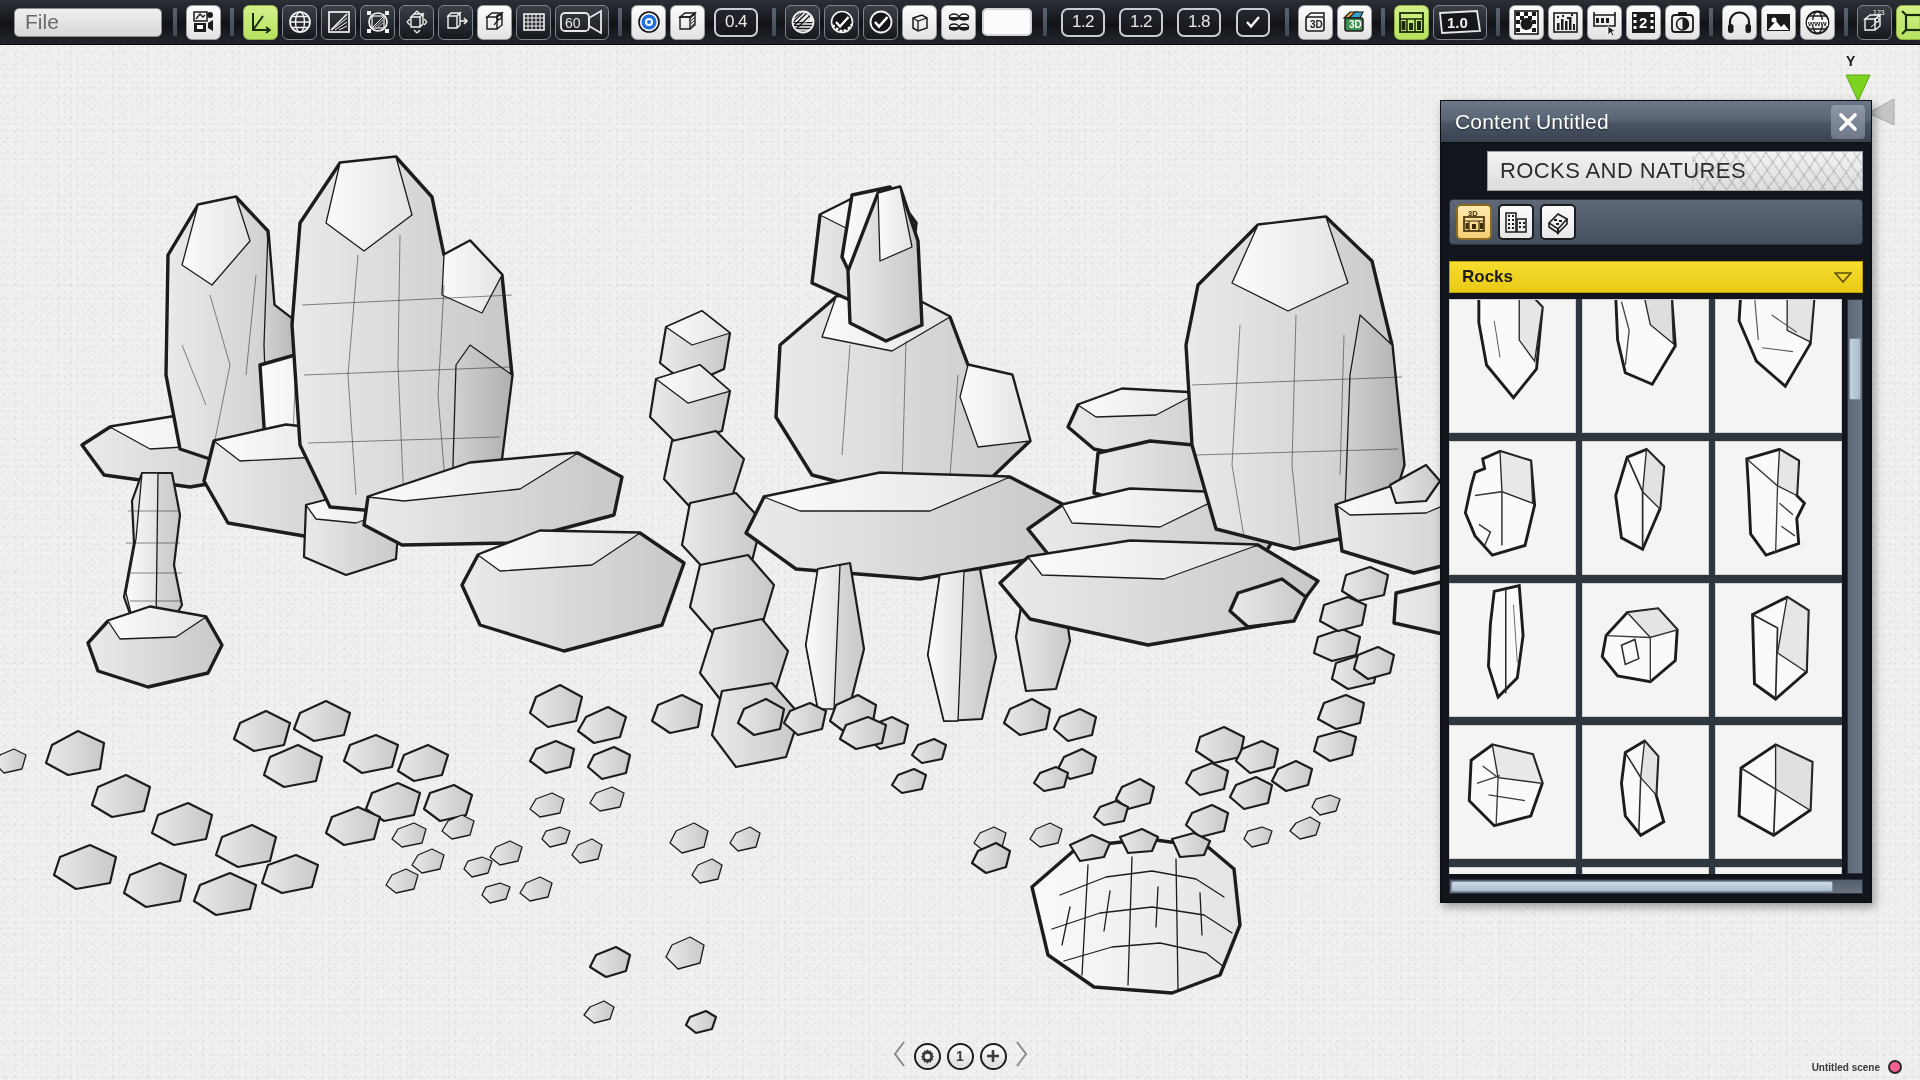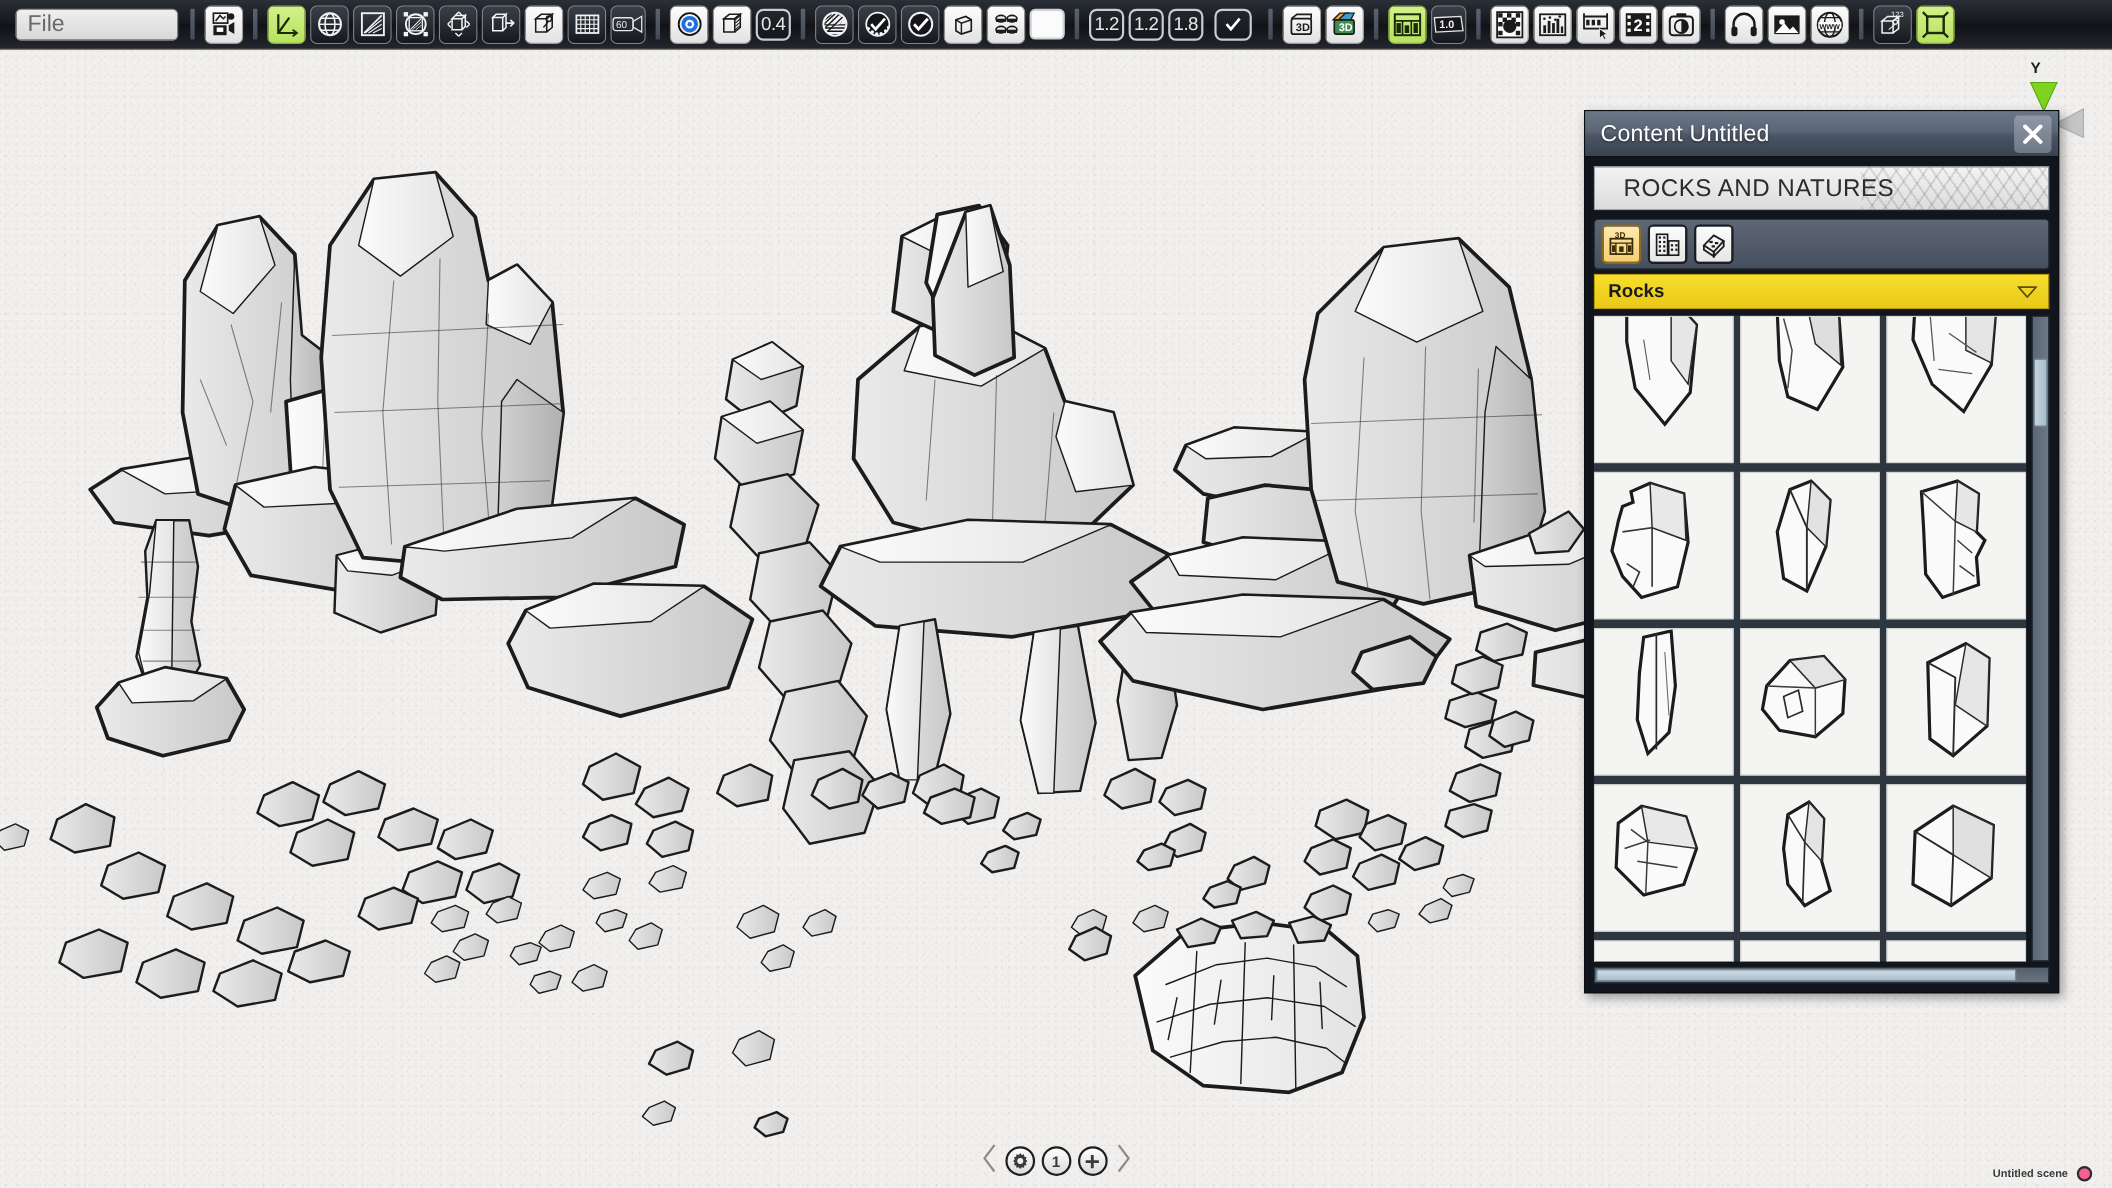--- a/index.html
+++ b/index.html
@@ -52,21 +52,21 @@
   }
   .tb-btn.dark {
     background: linear-gradient(180deg,#3a3f47,#16181d);
     border: 1px solid #7e858f;
   }
   .tb-btn.green {
     background: linear-gradient(180deg,#d4f08a,#b6e35e);
     border: 1px solid #8fae47;
   }
   .tb-btn.wide { width: 46px; }
-  .tb-btn.xwide { width: 32px; }
+  .tb-btn.xwide { width: 54px; }
   .tb-btn svg { display: block; }
   .numlabel {
     color: #e8e8e8; font-size: 17px; font-weight: normal;
     letter-spacing: -0.5px;
   }
   .num-inset {
     width: 44px; height: 29px;
     background: linear-gradient(180deg,#23262c,#14161a);
     border: 2px solid #c9cdd3;
     border-radius: 7px;
@@ -139,23 +139,24 @@
     width: 34px; height: 34px;
     background: linear-gradient(180deg,#8f98a6,#6e7886);
     border-radius: 4px;
     display: flex; align-items: center; justify-content: center;
   }
   #cl-breadcrumb {
     margin-top: 8px; height: 40px;
     background: linear-gradient(180deg,#f3f3f3,#dcdcdc);
     border: 1px solid #9aa0a8;
     display: flex; align-items: center;
-    padding-left: 26px;
+    padding-left: 12px;
     position: relative; overflow: hidden;
     flex: 0 0 auto;
+    margin-left: 38px;
   }
   #cl-breadcrumb .bc-text {
     color: #2c2c2c; font-size: 22px; letter-spacing: .4px;
     position: relative; z-index: 2;
   }
   #cl-breadcrumb .hatch {
     position: absolute; right: 0; top: 0; bottom: 0; width: 170px;
     background: repeating-linear-gradient(55deg, rgba(0,0,0,.10) 0 2px, transparent 2px 9px),
                 repeating-linear-gradient(-55deg, rgba(0,0,0,.10) 0 2px, transparent 2px 11px);
     z-index: 1;
@@ -174,21 +175,21 @@
     border-radius: 5px;
     background: linear-gradient(180deg,#fcfcfc,#e6e6e6);
     border: 2px solid #1a1d22;
     display: flex; align-items: center; justify-content: center;
   }
   .cl-tab.active {
     background: linear-gradient(180deg,#ffe9ae,#f4cf74);
     border: 2px solid #8d6b1e;
   }
   #cl-category {
-    margin-top: 4px; height: 32px;
+    margin-top: 16px; height: 32px;
     background: linear-gradient(180deg,#f6dd2e,#e9c916);
     border: 1px solid #b79d0b;
     display: flex; align-items: center; justify-content: space-between;
     padding: 0 10px 0 12px;
     flex: 0 0 auto;
   }
   #cl-category .cat-name {
     color: #1b1b1b; font-size: 17px; font-weight: bold;
   }
   #cl-grid-wrap {

